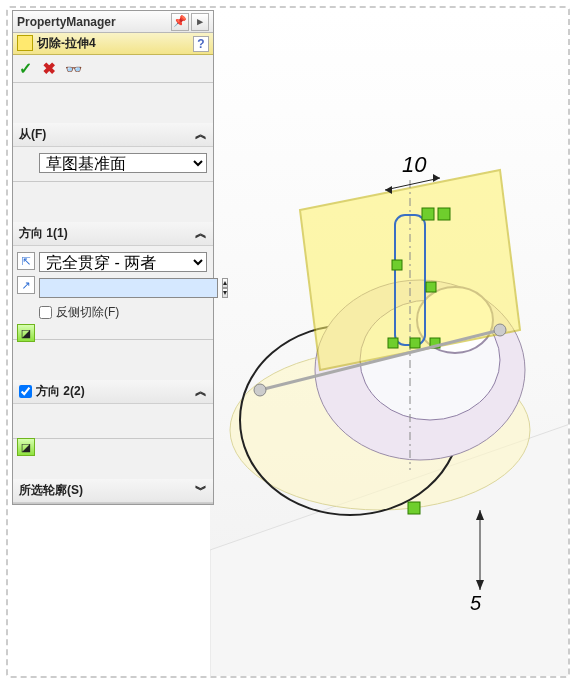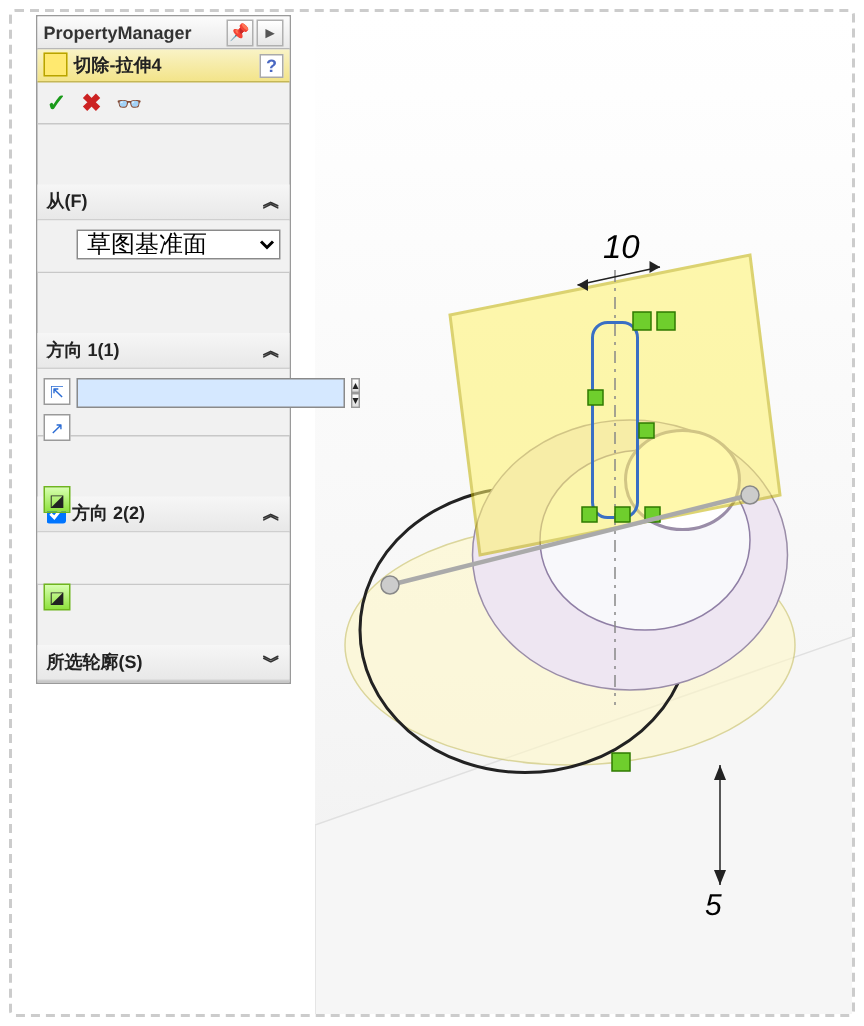--- a/index.html
+++ b/index.html
@@ -14,21 +14,21 @@
   
   .viewport {
     position: absolute; left: 210px; top: 10px; right: 8px; bottom: 8px;
     background: linear-gradient(180deg,#fff 0%,#f7f7f7 60%,#f0f0f0 100%);
     overflow: hidden;
   }
   .viewport svg { position: absolute; left: -40px; top: 40px; }
 
   
   .panel {
-    position: absolute; left: 24px; top: 10px; width: 170px;
+    position: absolute; left: 12px; top: 10px; width: 202px;
     background: #f1f1f1; border: 1px solid #9a9a9a;
     font-size: 12px; color: #222;
   }
   .pm-title {
     display: flex; align-items: center; justify-content: space-between;
     background: linear-gradient(#fcfcfc,#e9e9e9);
     border-bottom: 1px solid #b7b7b7; height: 22px; padding: 0 4px;
     font-weight: bold; color: #333;
   }
   .pm-title .icons { display: flex; gap: 2px; }
@@ -177,27 +177,34 @@
       <span>方向 1(1)</span>
       <span class="chev">︽</span>
     </div>
     <div class="sect-b">
       <div class="side-icons">
         <div class="pic blue">⇱</div>
         <div class="pic blue">↗</div>
         <div style="height:18px"></div>
         <div class="pic green">◪</div>
       </div>
+      <select class="combo">
+        <option>完全贯穿 - 两者</option>
+      </select>
       <div class="inp-row">
         <input type="text" value="" style="">
         <div class="spin">
             <div>▴</div>
             <div>▾</div>
           </div>
       </div>
+      <label class="chk">
+        <input type="checkbox" style="">
+        <span>反侧切除(F)</span>
+      </label>
       <div style="height:4px"></div>
     </div>
   </div>
 
   <div class="sect">
     <div class="sect-h">
       <span style="display:flex;align-items:center;">
         <input type="checkbox" checked="" style="">
         <span>方向 2(2)</span>
       </span>

